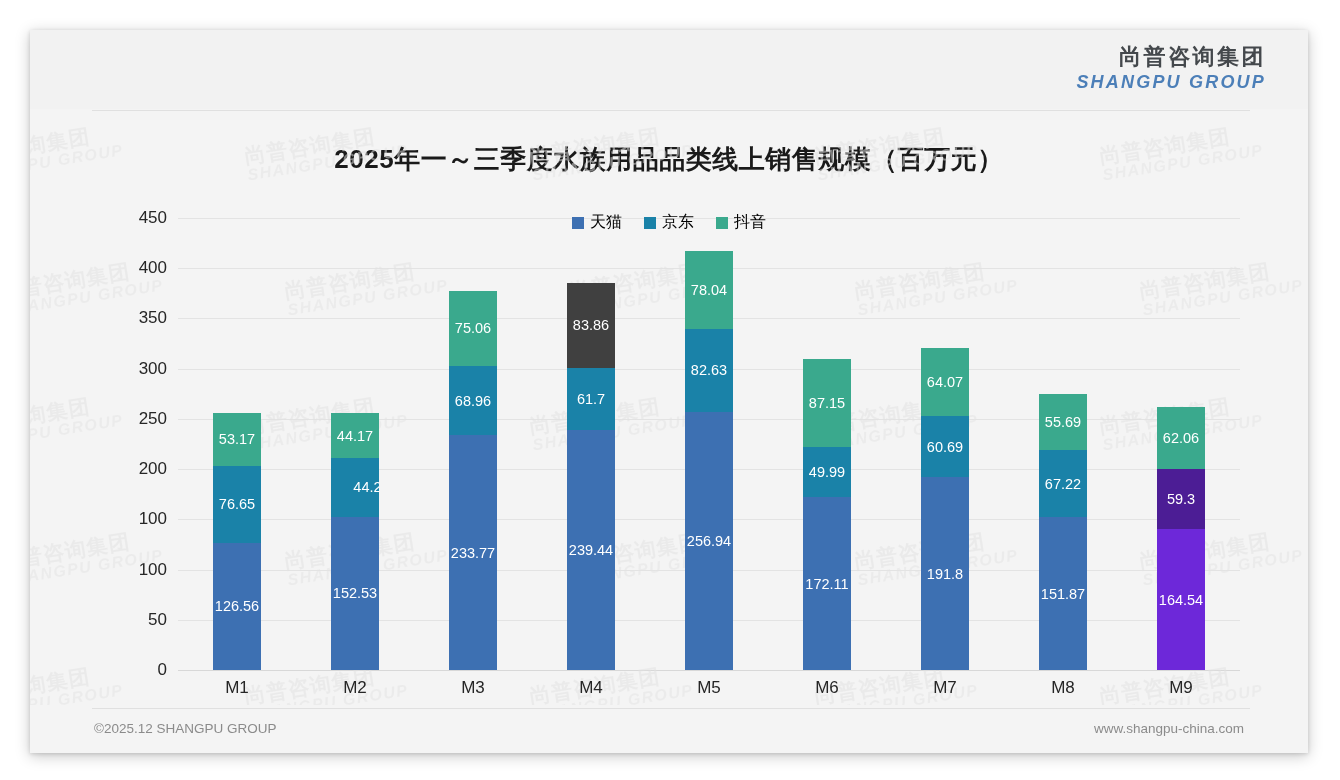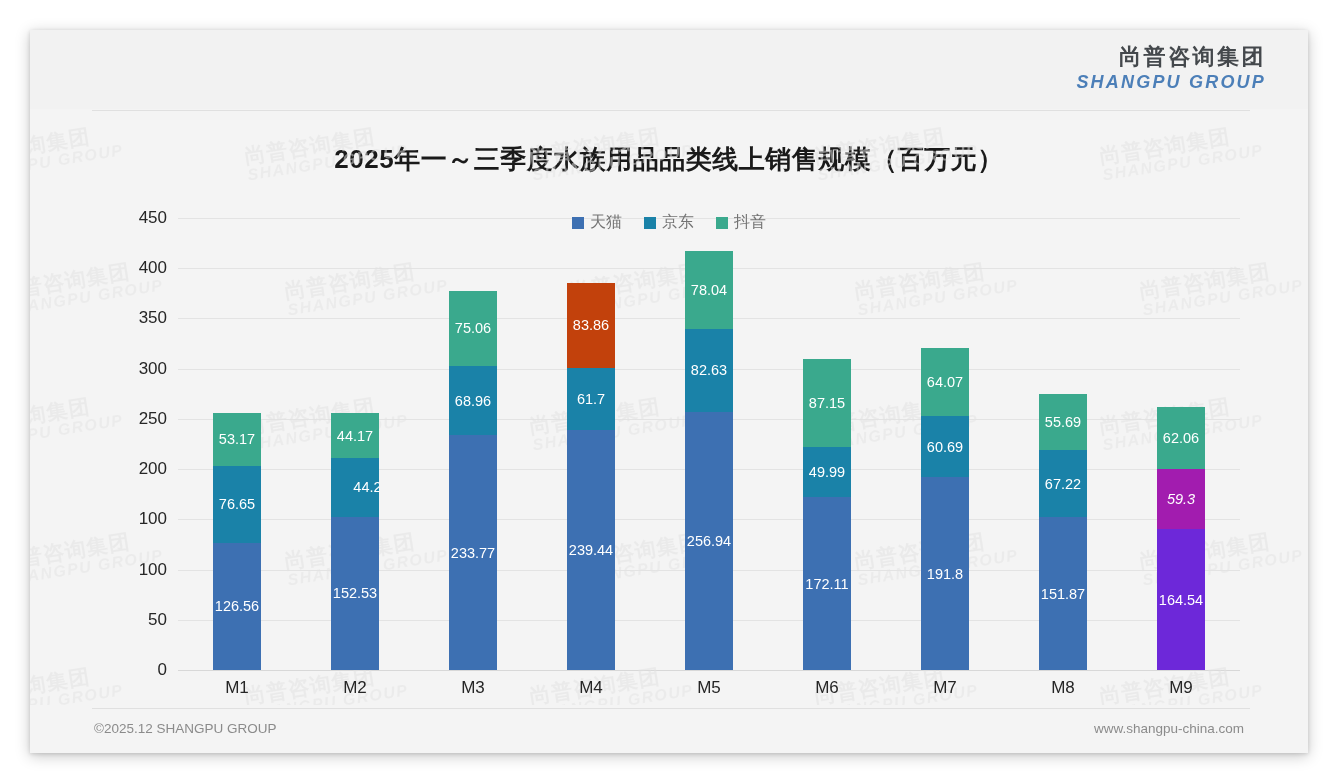--- a/index.html
+++ b/index.html
@@ -55,21 +55,21 @@
   }
 
   
   #legend {
     position: absolute; left: 0; top: 182px; width: 100%;
     display: flex; justify-content: center; align-items: center; gap: 22px;
     z-index: 6;
   }
   .legend-item { display: flex; align-items: center; gap: 6px; }
   .legend-swatch { width: 12px; height: 12px; display: inline-block; }
-  .legend-label { font-size: 16px; color: #737373; }
+  .legend-label { font-size: 16px; color: #000000; }
 
   
   #plot {
     position: absolute;
     left: 148px; top: 188px;
     width: 1062px; height: 452px;
   }
   .gridline {
     position: absolute; left: 0; width: 100%; height: 1px;
     background: #e3e3e3;
@@ -316,21 +316,21 @@
         </div>
         <div class="bar-col">
           <div class="bar-stack">
             <div class="seg" style="background: rgb(58, 169, 141); height: 75.3936px;">75.06</div>
             <div class="seg" style="background: rgb(26, 130, 168); height: 69.2665px;">68.96</div>
             <div class="seg" style="background: rgb(61, 112, 178); height: 234.809px;">233.77</div>
           </div>
         </div>
         <div class="bar-col">
           <div class="bar-stack">
-            <div class="seg" style="background: #c2410c; height: 84.2327px;">83.86</div>
+            <div class="seg" style="background: #404040; height: 84.2327px;">83.86</div>
             <div class="seg" style="background: rgb(26, 130, 168); height: 61.9742px;">61.7</div>
             <div class="seg" style="background: rgb(61, 112, 178); height: 240.504px;">239.44</div>
           </div>
         </div>
         <div class="bar-col">
           <div class="bar-stack">
             <div class="seg" style="background: rgb(58, 169, 141); height: 78.3868px;">78.04</div>
             <div class="seg" style="background: rgb(26, 130, 168); height: 82.9972px;">82.63</div>
             <div class="seg" style="background: rgb(61, 112, 178); height: 258.082px;">256.94</div>
           </div>
@@ -352,21 +352,21 @@
         <div class="bar-col">
           <div class="bar-stack">
             <div class="seg" style="background: rgb(58, 169, 141); height: 55.9375px;">55.69</div>
             <div class="seg" style="background: rgb(26, 130, 168); height: 67.5188px;">67.22</div>
             <div class="seg" style="background: rgb(61, 112, 178); height: 152.545px;">151.87</div>
           </div>
         </div>
         <div class="bar-col">
           <div class="bar-stack">
             <div class="seg" style="background: rgb(58, 169, 141); height: 62.3358px;">62.06</div>
-            <div class="seg" style="background: #a21caf; height: 59.5636px; font-style: italic;">59.3</div>
+            <div class="seg" style="background: #4c1d95; height: 59.5636px;">59.3</div>
             <div class="seg" style="background: #6d28d9; height: 141px;">164.54</div>
           </div>
         </div>
       </div>
     <div id="xaxis-line"></div>
   </div>
   <div id="xlabels">
       <div class="xlabel">M1</div>
       <div class="xlabel">M2</div>
       <div class="xlabel">M3</div>

